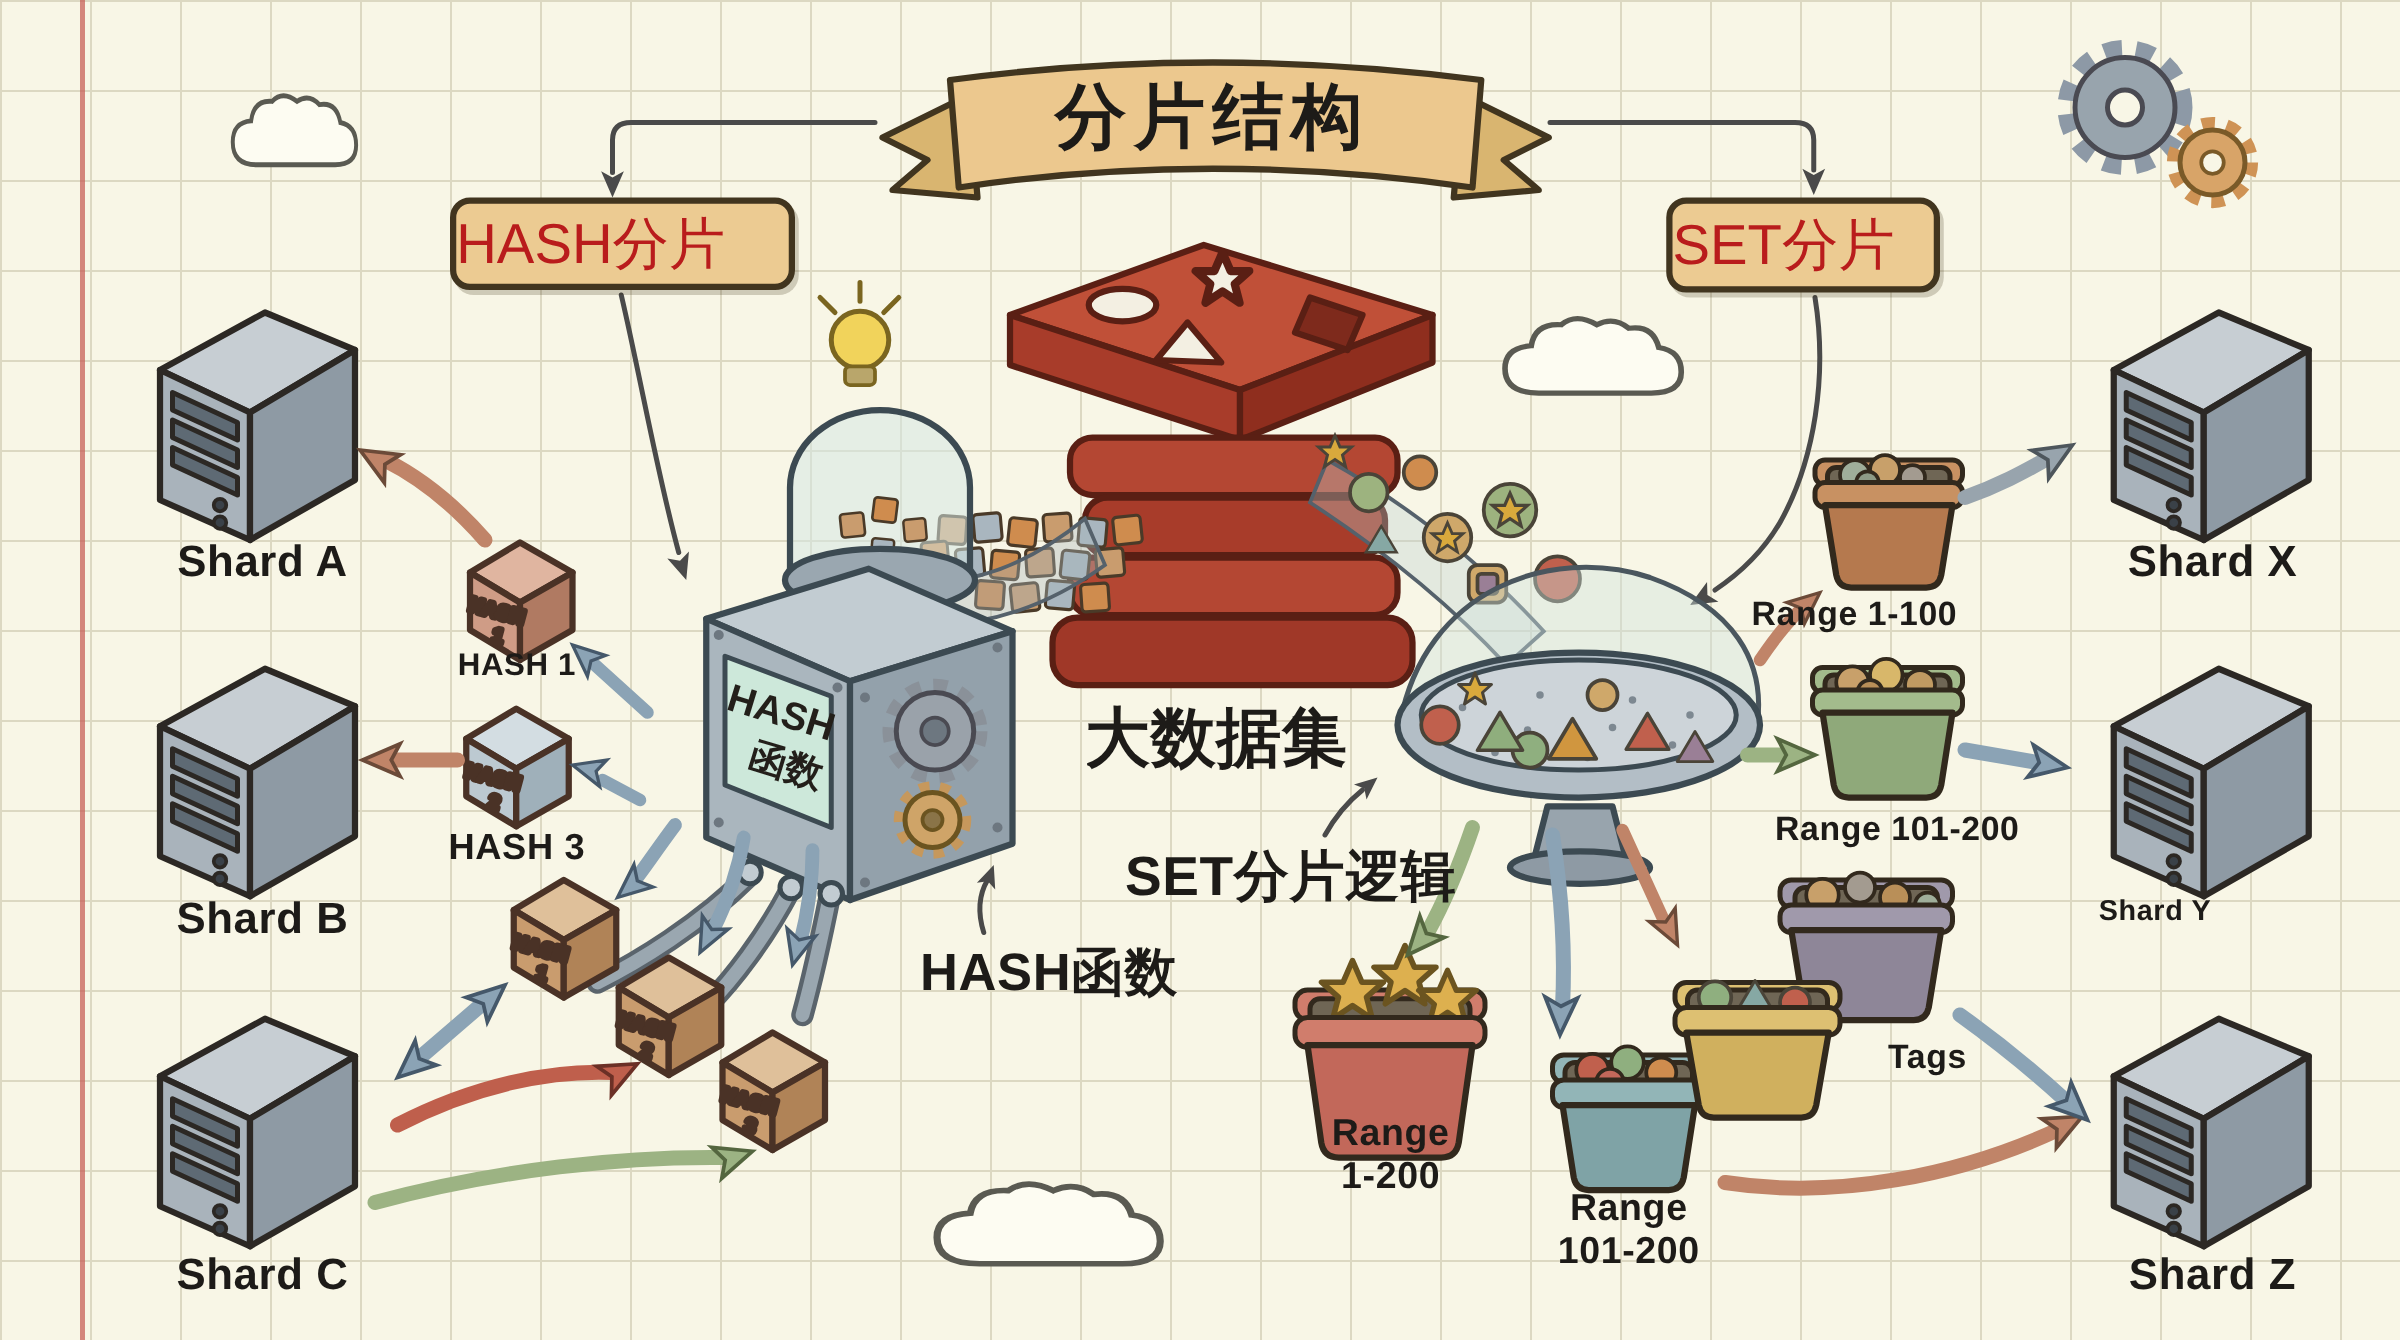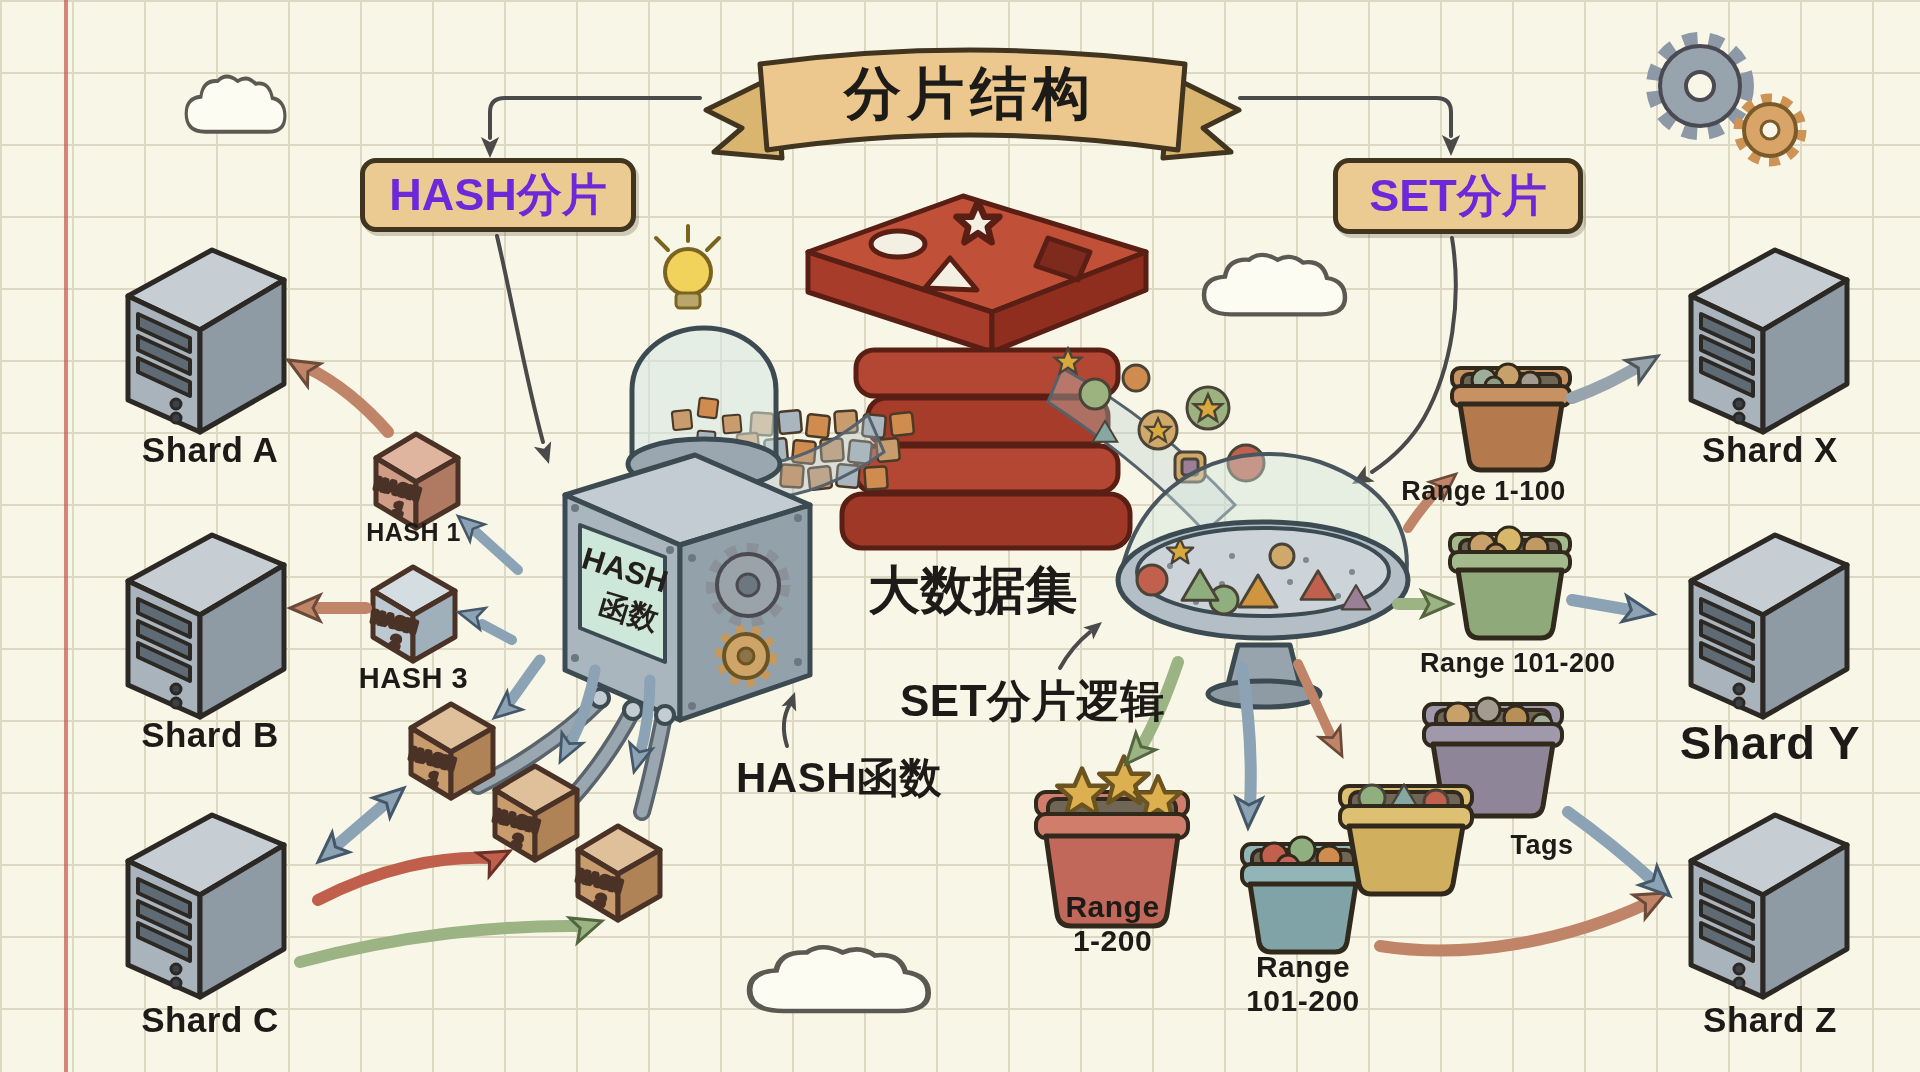--- a/index.html
+++ b/index.html
@@ -7,21 +7,21 @@
   .canvas{position:relative;width:1920px;height:1072px;
     background-color:#f8f6e6;
     background-image:linear-gradient(#dcd8c2 2px,transparent 2px),
                      linear-gradient(90deg,#dcd8c2 2px,transparent 2px);
     background-size:72px 72px;}
   .margin-line{position:absolute;left:64px;top:0;width:4px;height:100%;background:#c4574e;opacity:.7}
   svg.art{position:absolute;left:0;top:0}
   svg text{font-family:"Liberation Sans",sans-serif;font-weight:bold;fill:#231f1a}
   .lbl{position:absolute;color:#1d1b18;font-weight:bold;text-align:center;white-space:nowrap;letter-spacing:.5px}
   .pill{position:absolute;background:#eccb92;border:5px solid #41351f;border-radius:16px;
-    display:flex;align-items:center;justify-content:center;font-weight:bold;color:#6d28d9;
+    display:flex;align-items:center;justify-content:flex-start;font-weight:normal;color:#b91c1c;
     box-shadow:3px 4px 0 rgba(60,45,20,.22)}
   .two-line div{line-height:34px}
 </style>
 </head>
 <body>
 
 <div class="canvas">
   <div class="margin-line"></div>
 
   <svg class="art" width="1920" height="1072" viewBox="0 0 1920 1072">
@@ -376,29 +376,29 @@
       <path d="M1568,812 C1600,835 1628,858 1652,880" stroke="#8ba3b5" stroke-width="12"></path>
       <use href="#ah" transform="translate(1670,896) rotate(43)" fill="#8ba3b5" stroke="#45586a" stroke-width="3"></use>
     </g>
   </svg>
 
   <div class="lbl" style="left:770px;top:56px;width:400px;font-size:57px;letter-spacing:6px">分片结构</div>
 
   <div class="pill" style="left:360px;top:158px;width:276px;height:74px;font-size:45px">
     <span>HASH分片</span>
   </div>
-  <div class="pill" style="left:1333px;top:158px;width:250px;height:76px;font-size:45px">
+  <div class="pill" style="left:1333px;top:158px;width:219px;height:76px;font-size:45px">
     <span>SET分片</span>
   </div>
 
   <div class="lbl" style="left:118px;top:430px;width:184px;font-size:35px">Shard A</div>
   <div class="lbl" style="left:118px;top:715px;width:184px;font-size:35px">Shard B</div>
   <div class="lbl" style="left:118px;top:1000px;width:184px;font-size:35px">Shard C</div>
   <div class="lbl" style="left:1678px;top:430px;width:184px;font-size:35px">Shard X</div>
-  <div class="lbl" style="left:1678px;top:715px;width:184px;font-size:47px">Shard Y</div>
+  <div class="lbl" style="left:1632px;top:715px;width:184px;font-size:23px">Shard Y</div>
   <div class="lbl" style="left:1678px;top:1000px;width:184px;font-size:35px">Shard Z</div>
 
   <div class="lbl" style="left:336px;top:518px;width:155px;font-size:25px">HASH 1</div>
   <div class="lbl" style="left:336px;top:662px;width:155px;font-size:29px">HASH 3</div>
 
   <div class="lbl" style="left:900px;top:672px;font-size:44px">SET分片逻辑</div>
   <div class="lbl" style="left:868px;top:556px;font-size:52px">大数据集</div>
   <div class="lbl" style="left:736px;top:750px;font-size:42px">HASH函数</div>
 
   <div class="lbl" style="left:1401px;top:476px;width:165px;font-size:27px">Range 1-100</div>

